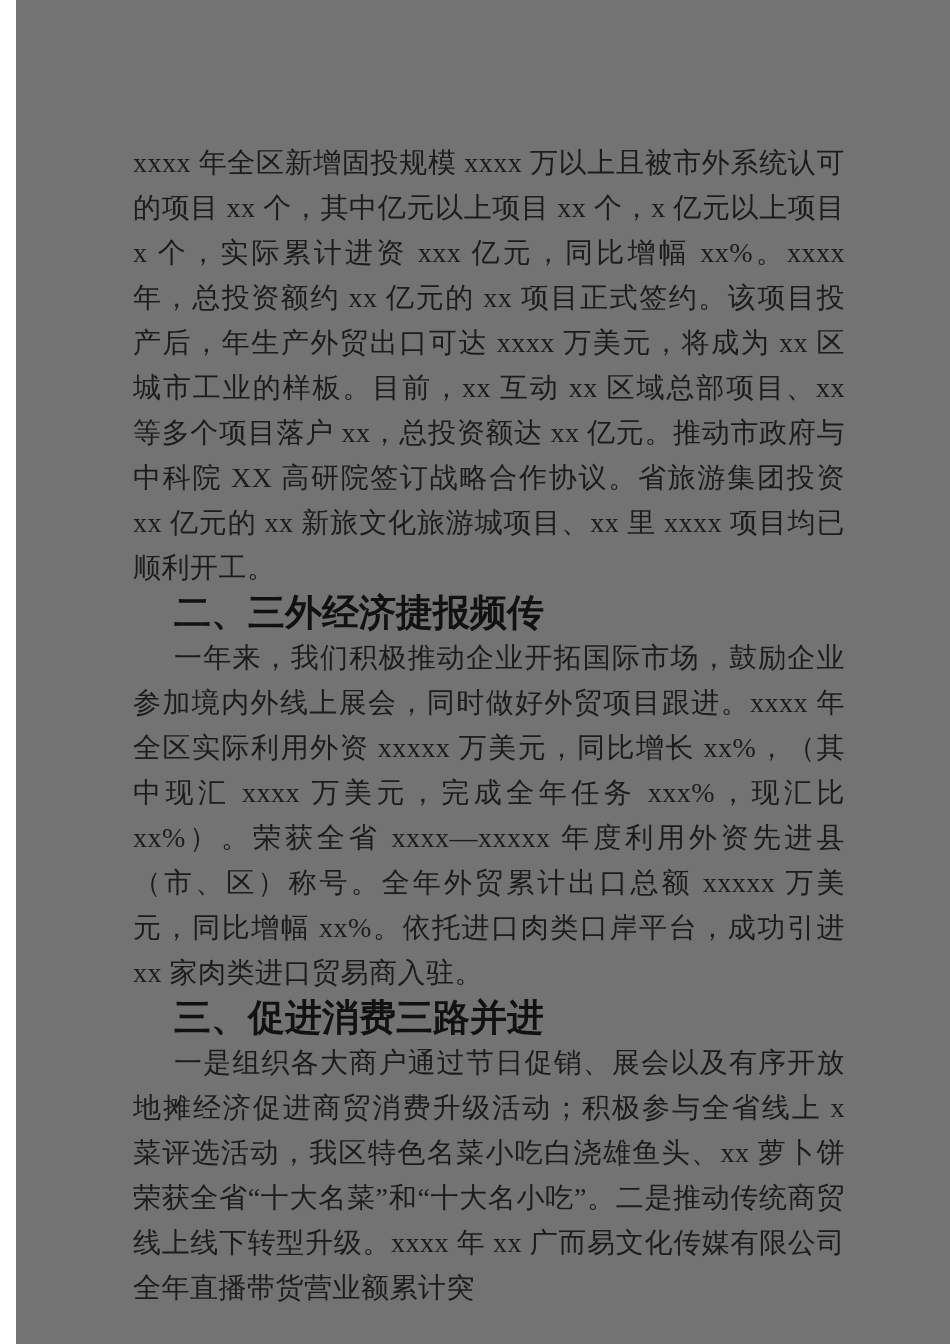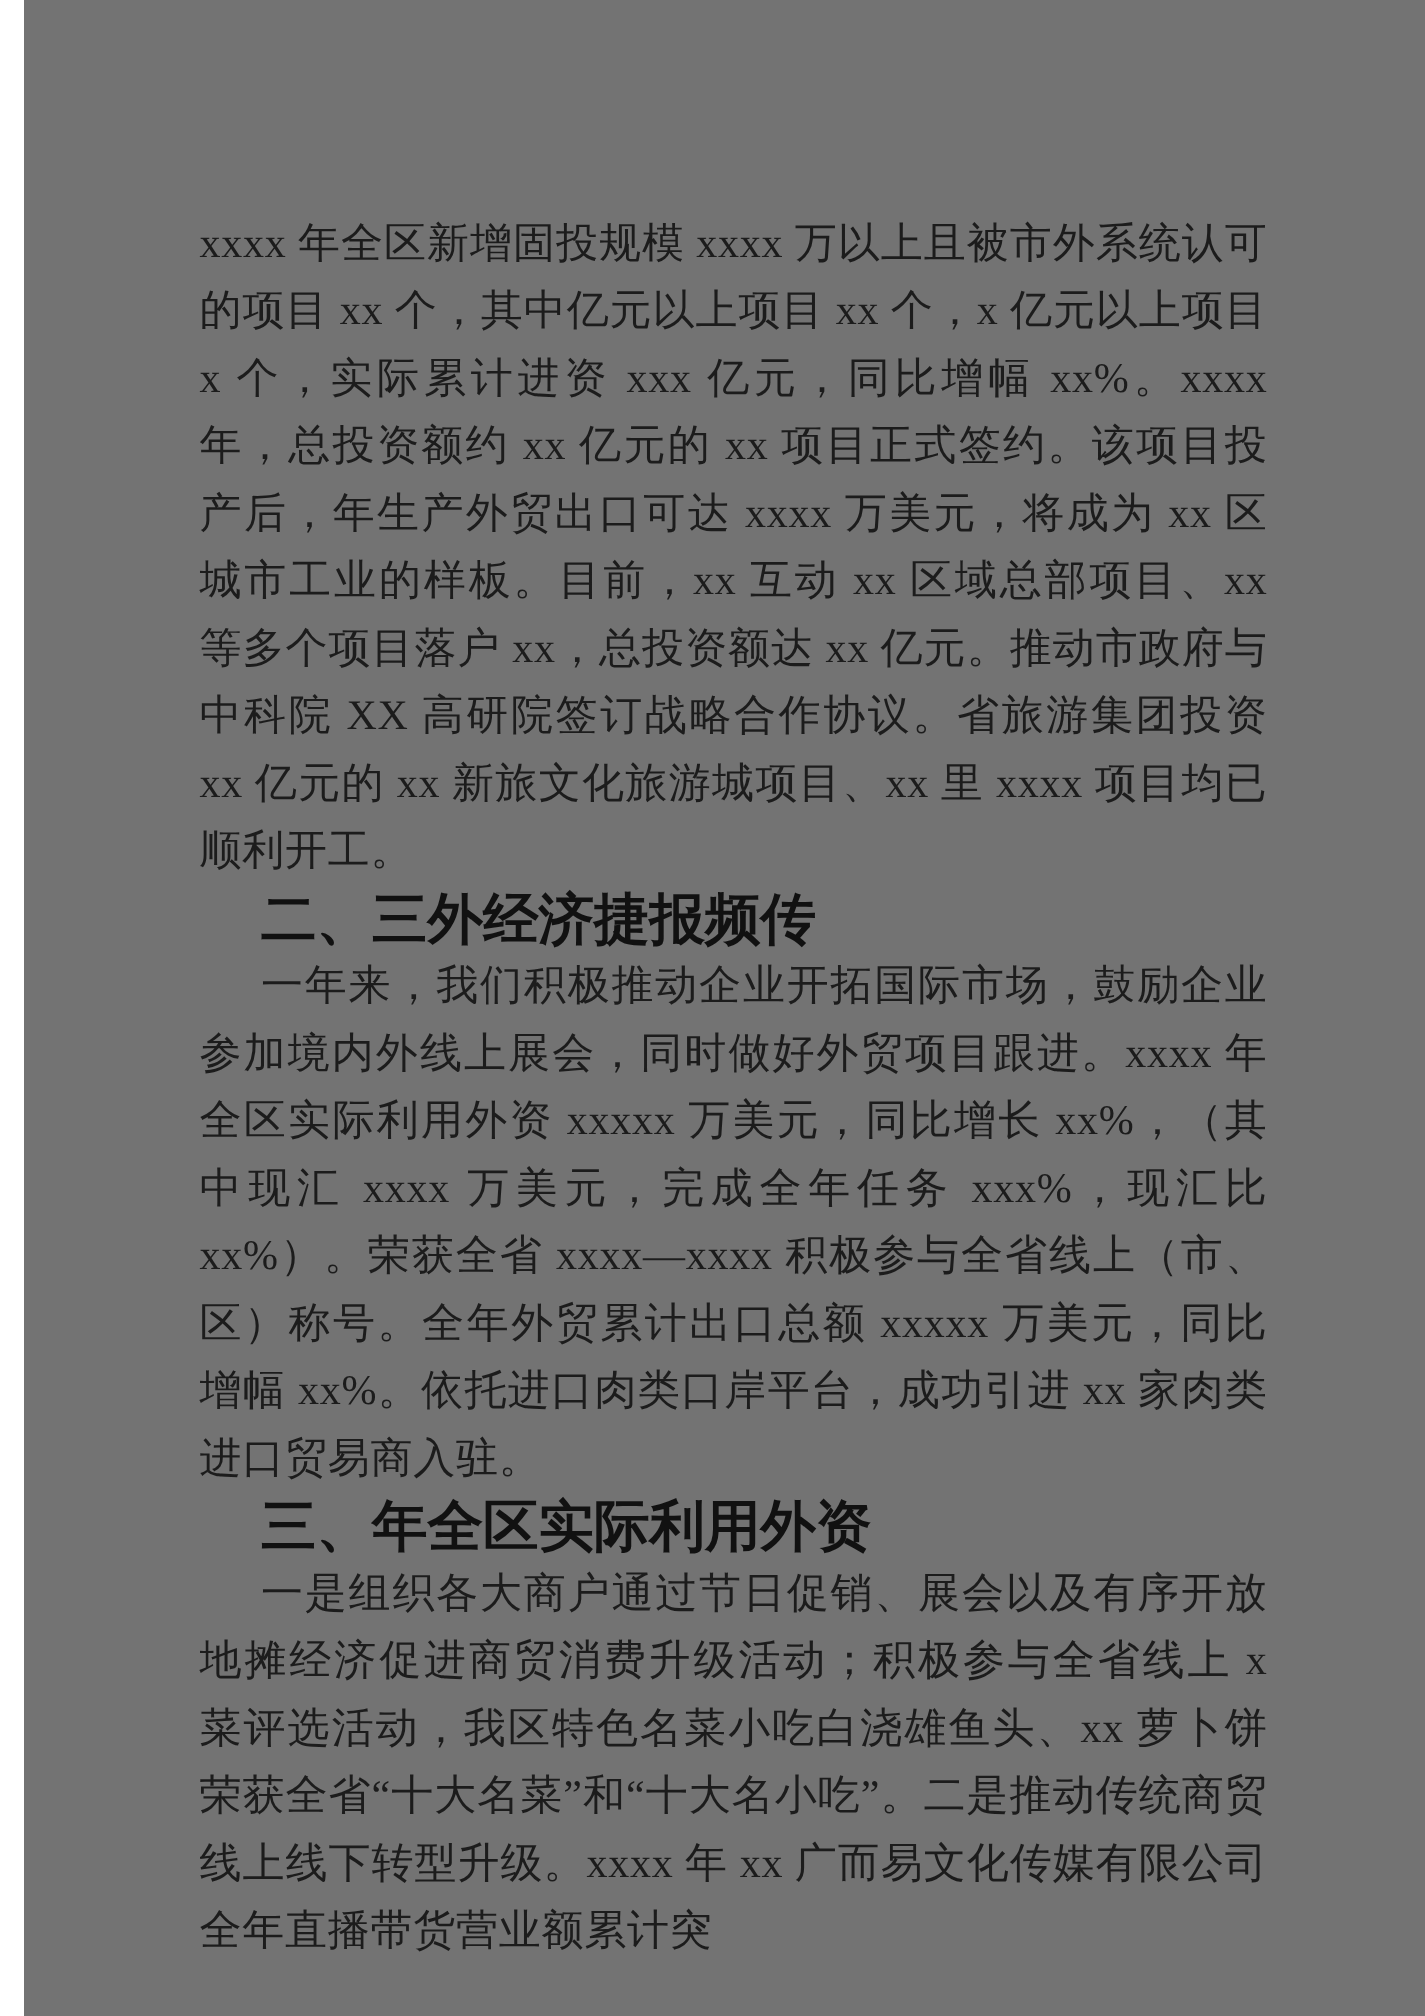--- a/index.html
+++ b/index.html
@@ -59,20 +59,20 @@
 </head>
 <body>
 
 <div class="page">
   <div class="content">
 
     <p class="para no-indent">xxxx 年全区新增固投规模 xxxx 万以上且被市外系统认可的项目 xx 个，其中亿元以上项目 xx 个，x 亿元以上项目 x 个，实际累计进资 xxx 亿元，同比增幅 xx%。xxxx 年，总投资额约 xx 亿元的 xx 项目正式签约。该项目投产后，年生产外贸出口可达 xxxx 万美元，将成为 xx 区城市工业的样板。目前，xx 互动 xx 区域总部项目、xx 等多个项目落户 xx，总投资额达 xx 亿元。推动市政府与中科院 XX 高研院签订战略合作协议。省旅游集团投资 xx 亿元的 xx 新旅文化旅游城项目、xx 里 xxxx 项目均已顺利开工。</p>
 
     <h2 class="heading">二、三外经济捷报频传</h2>
 
-    <p class="para indent">一年来，我们积极推动企业开拓国际市场，鼓励企业参加境内外线上展会，同时做好外贸项目跟进。xxxx 年全区实际利用外资 xxxxx 万美元，同比增长 xx%，（其中现汇 xxxx 万美元，完成全年任务 xxx%，现汇比 xx%）。荣获全省 xxxx—xxxx 积极参与全省线上（市、区）称号。全年外贸累计出口总额 xxxxx 万美元，同比增幅 xx%。依托进口肉类口岸平台，成功引进 xx 家肉类进口贸易商入驻。</p>
+    <p class="para indent">一年来，我们积极推动企业开拓国际市场，鼓励企业参加境内外线上展会，同时做好外贸项目跟进。xxxx 年全区实际利用外资 xxxxx 万美元，同比增长 xx%，（其中现汇 xxxx 万美元，完成全年任务 xxx%，现汇比 xx%）。荣获全省 xxxx—xxxxx 年度利用外资先进县（市、区）称号。全年外贸累计出口总额 xxxxx 万美元，同比增幅 xx%。依托进口肉类口岸平台，成功引进 xx 家肉类进口贸易商入驻。</p>
 
-    <h2 class="heading">三、年全区实际利用外资</h2>
+    <h2 class="heading">三、促进消费三路并进</h2>
 
     <p class="para indent kaiti">一是组织各大商户通过节日促销、展会以及有序开放地摊经济促进商贸消费升级活动；积极参与全省线上 x 菜评选活动，我区特色名菜小吃白浇雄鱼头、xx 萝卜饼荣获全省“十大名菜”和“十大名小吃”。二是推动传统商贸线上线下转型升级。xxxx 年 xx 广而易文化传媒有限公司全年直播带货营业额累计突</p>
 
   </div>
 </div>
 
 </body></html>

